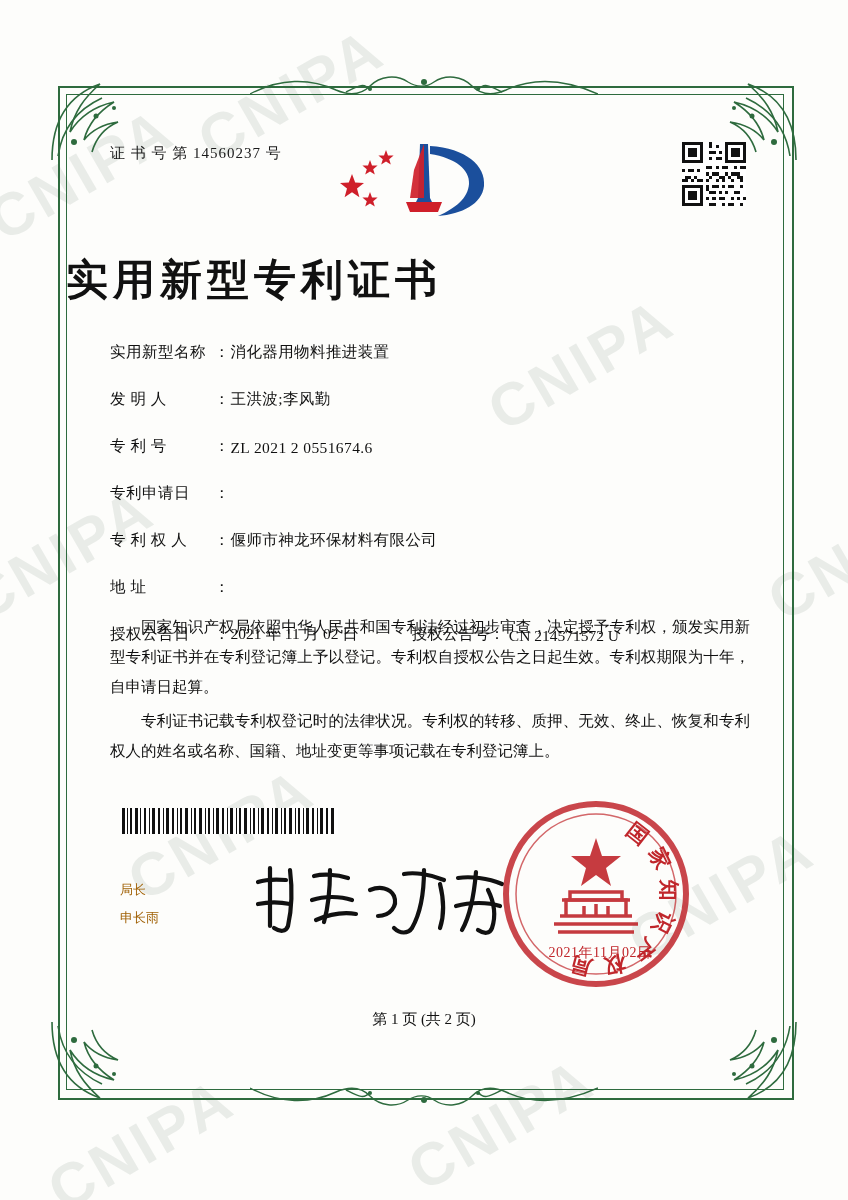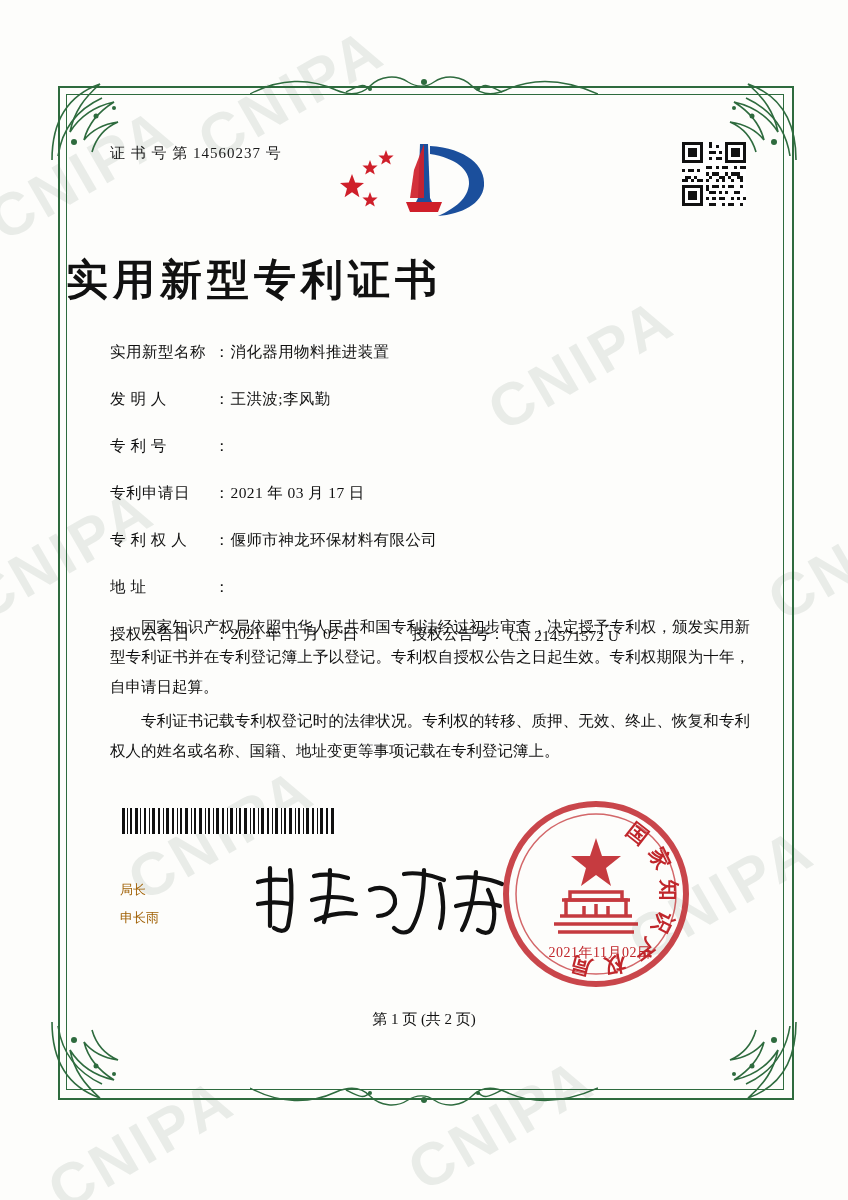--- a/index.html
+++ b/index.html
@@ -449,26 +449,26 @@
 
       <div class="field-row">
         <span class="field-label spread">发 明 人</span>
         <span class="field-colon">：</span>
         <span class="field-value">王洪波;李风勤</span>
       </div>
 
       <div class="field-row">
         <span class="field-label spread">专 利 号</span>
         <span class="field-colon">：</span>
+        <span class="field-value">ZL 2021 2 0551674.6</span>
       </div>
 
       <div class="field-row">
         <span class="field-label">专利申请日</span>
         <span class="field-colon">：</span>
-        <span class="field-value">2021 年 03 月 17 日</span>
       </div>
 
       <div class="field-row">
         <span class="field-label spread">专 利 权 人</span>
         <span class="field-colon">：</span>
         <span class="field-value">偃师市神龙环保材料有限公司</span>
       </div>
 
       <div class="field-row">
         <span class="field-label spread">地 址</span>

